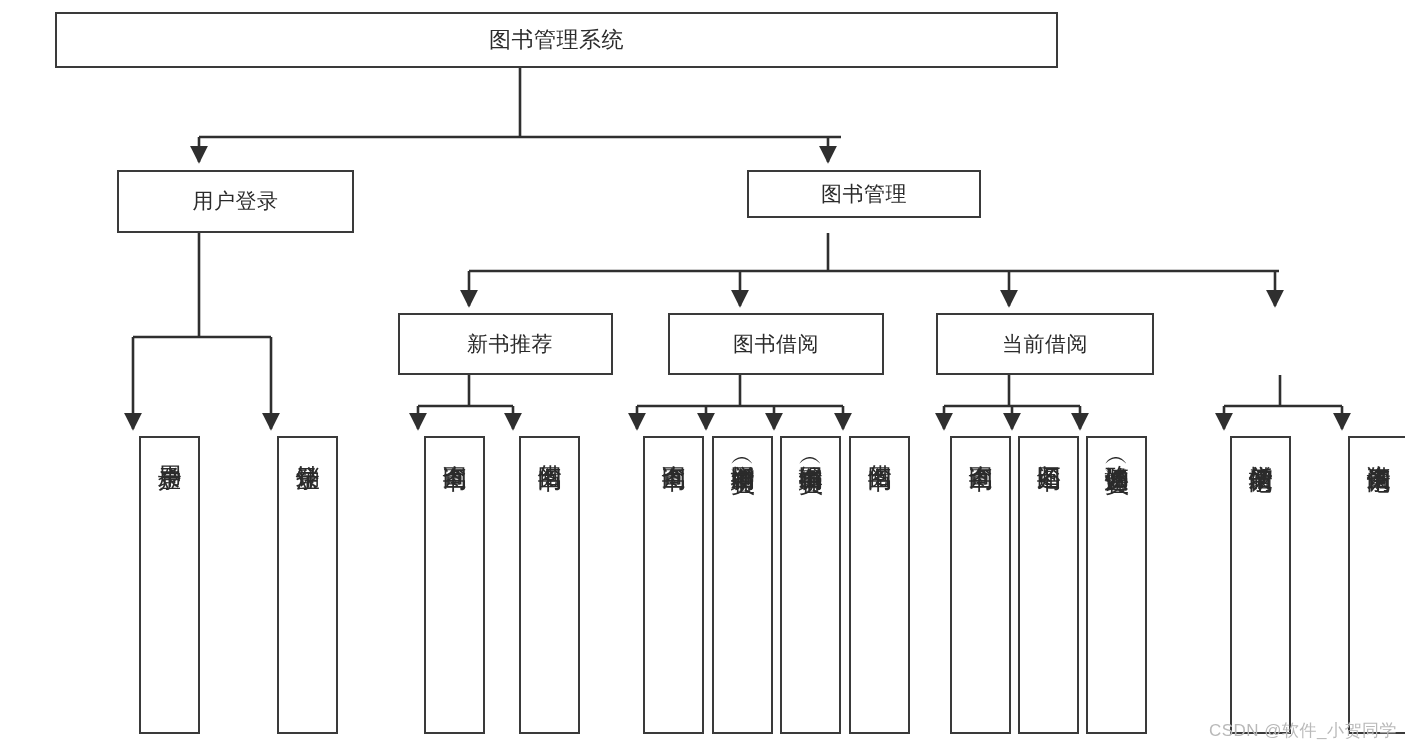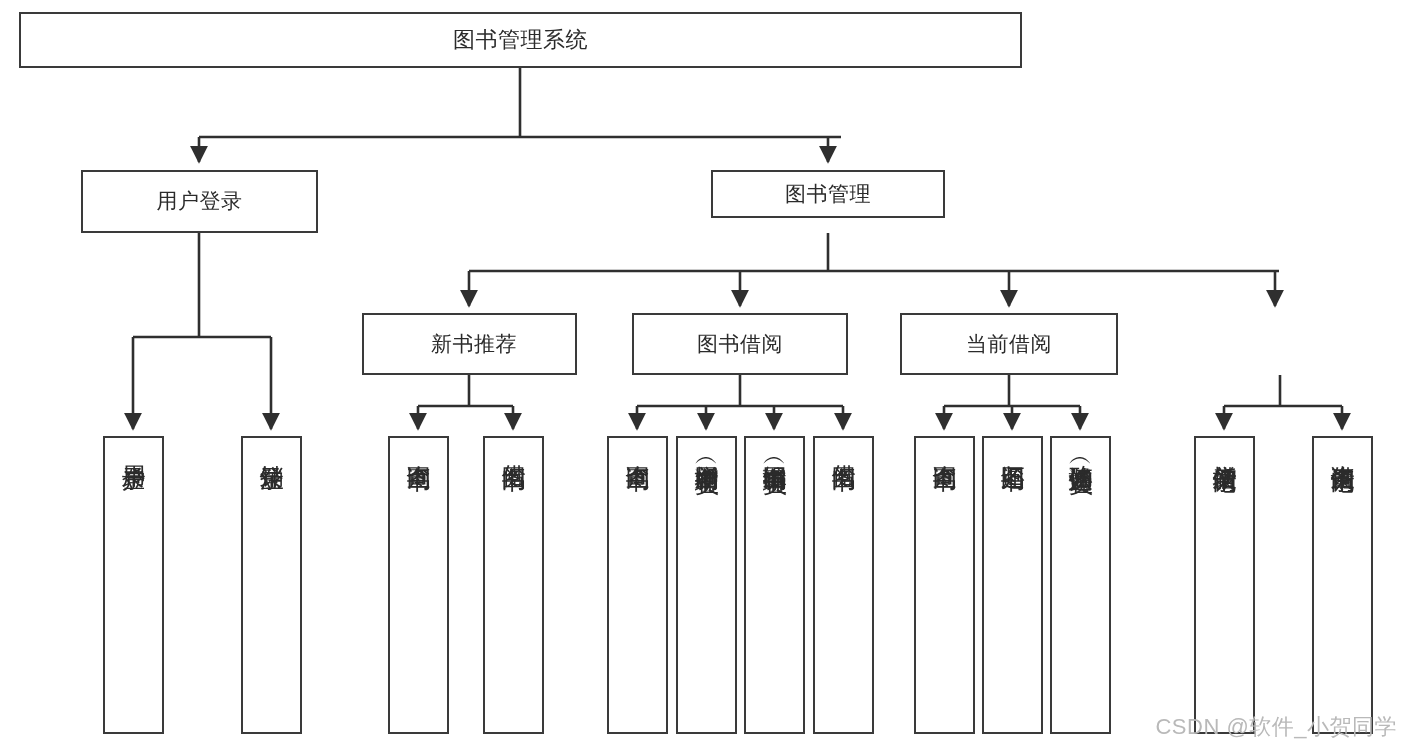--- a/index.html
+++ b/index.html
@@ -28,20 +28,21 @@
   }
   .node {
     position: absolute;
     box-sizing: border-box;
     background: #ffffff;
     border: 2px solid #3a3a3a;
     display: flex;
     align-items: center;
     justify-content: center;
     color: #2b2b2b;
+    margin-left: 36px;
   }
   .node .label {
     display: block;
     text-align: center;
     line-height: 1.18;
   }
   
   .node.h .label {
     font-size: 21px;
     letter-spacing: 0.5px;
@@ -61,21 +62,21 @@
     font-size: 24px;
     line-height: 1.02;
     letter-spacing: 1px;
     height: auto;
     max-height: 100%;
   }
   .watermark {
     position: absolute;
     right: 8px;
     bottom: 5px;
-    font-size: 22px;
+    font-size: 17px;
     color: #b9b9b9;
     white-space: nowrap;
     letter-spacing: 0.5px;
   }
 </style>
 </head>
 <body>
 
 <div id="canvas">
 

